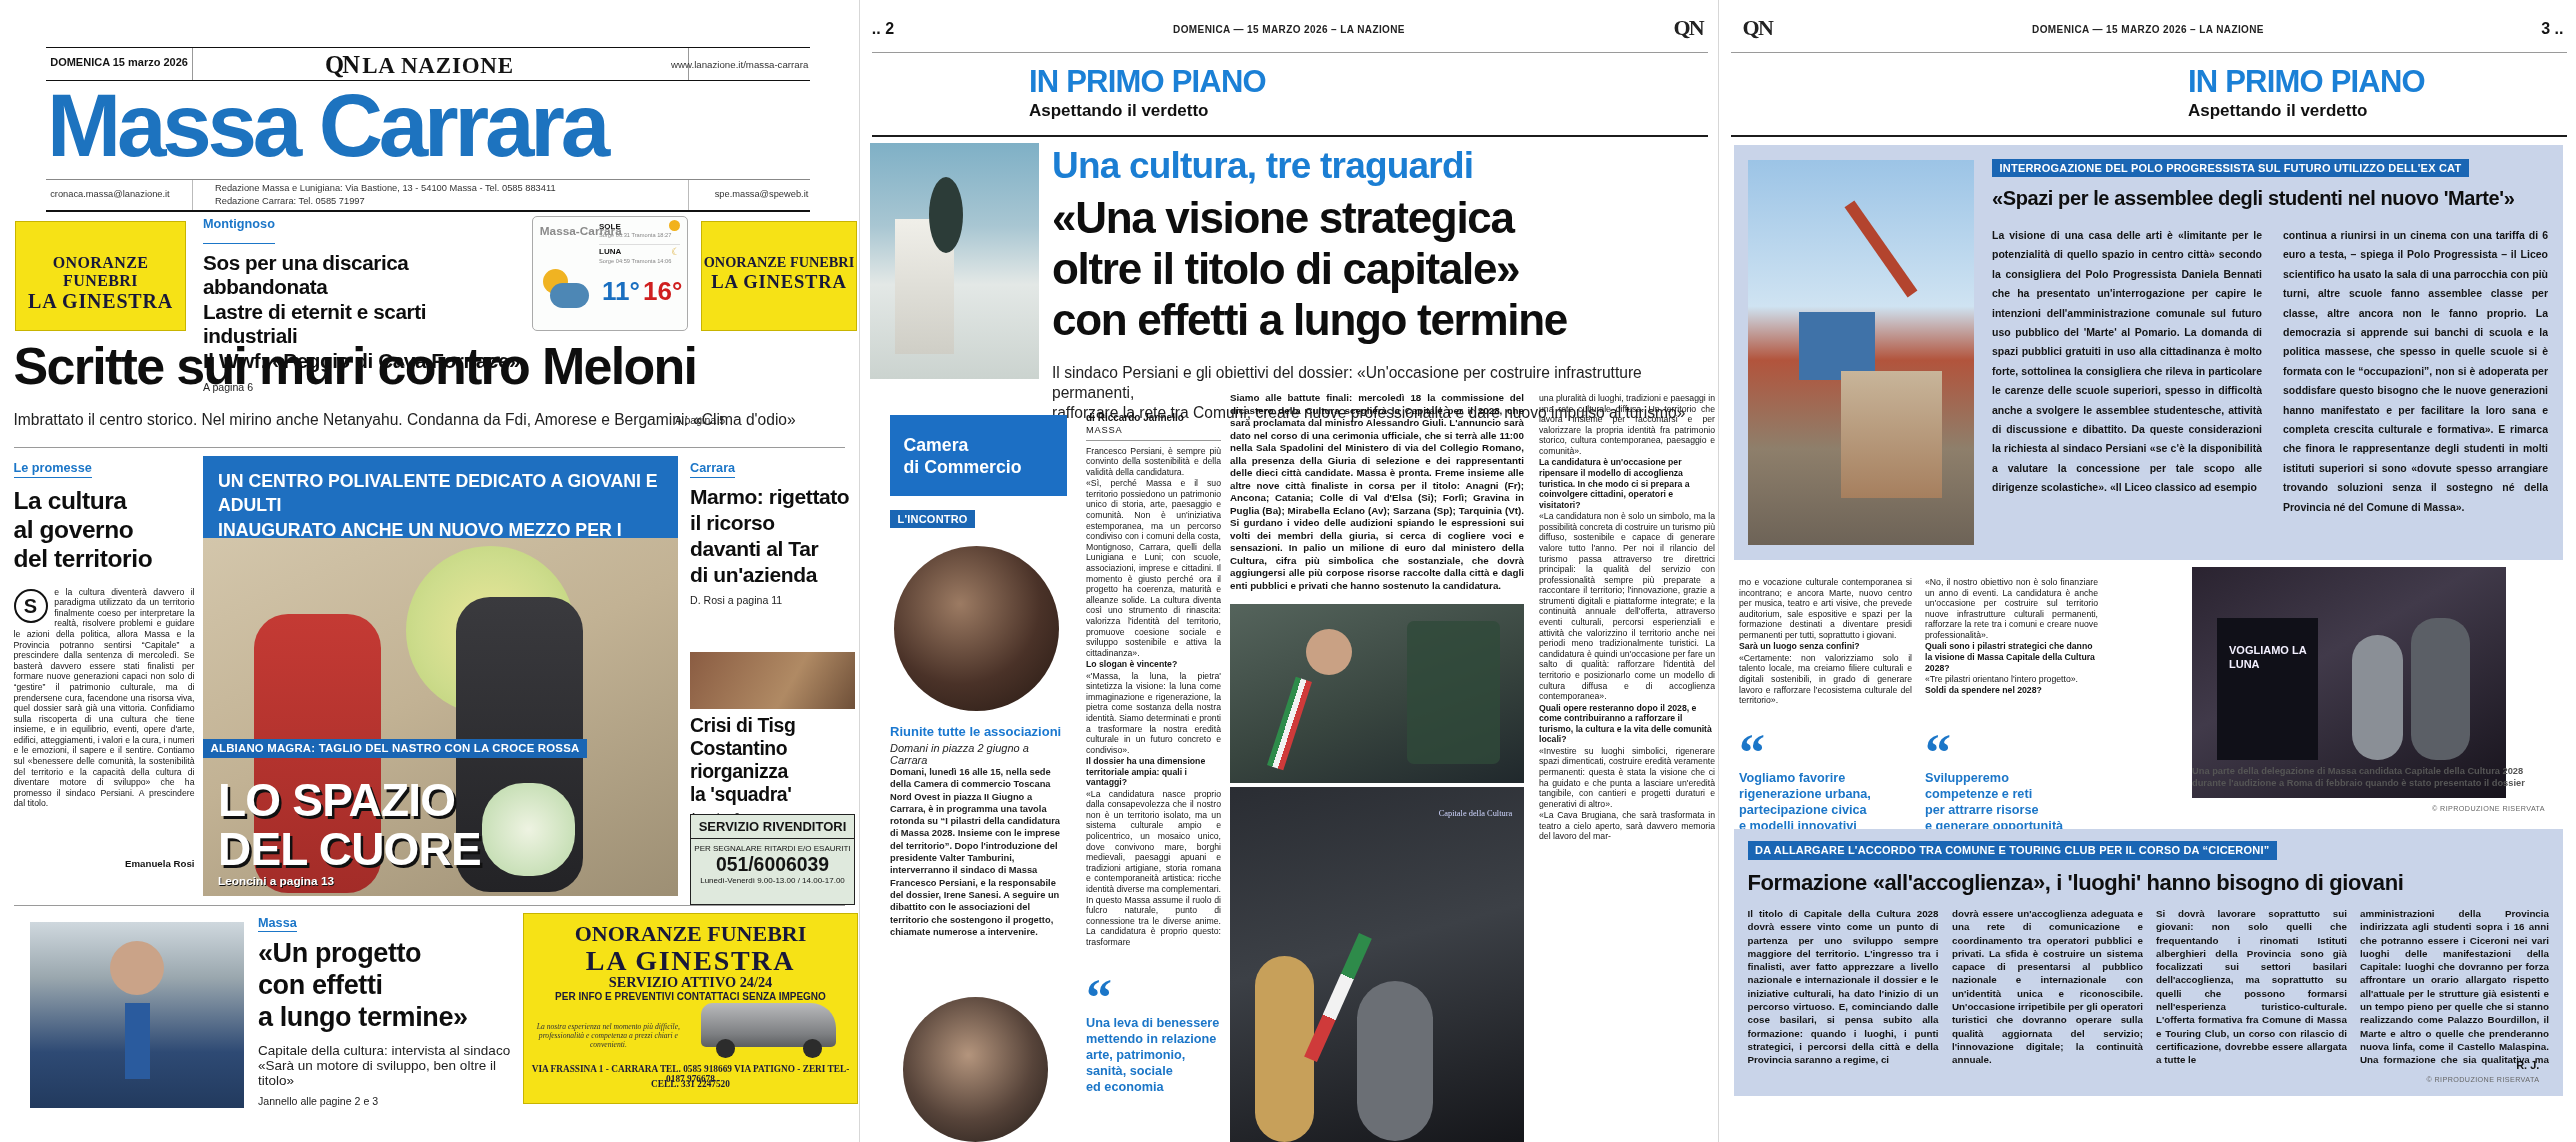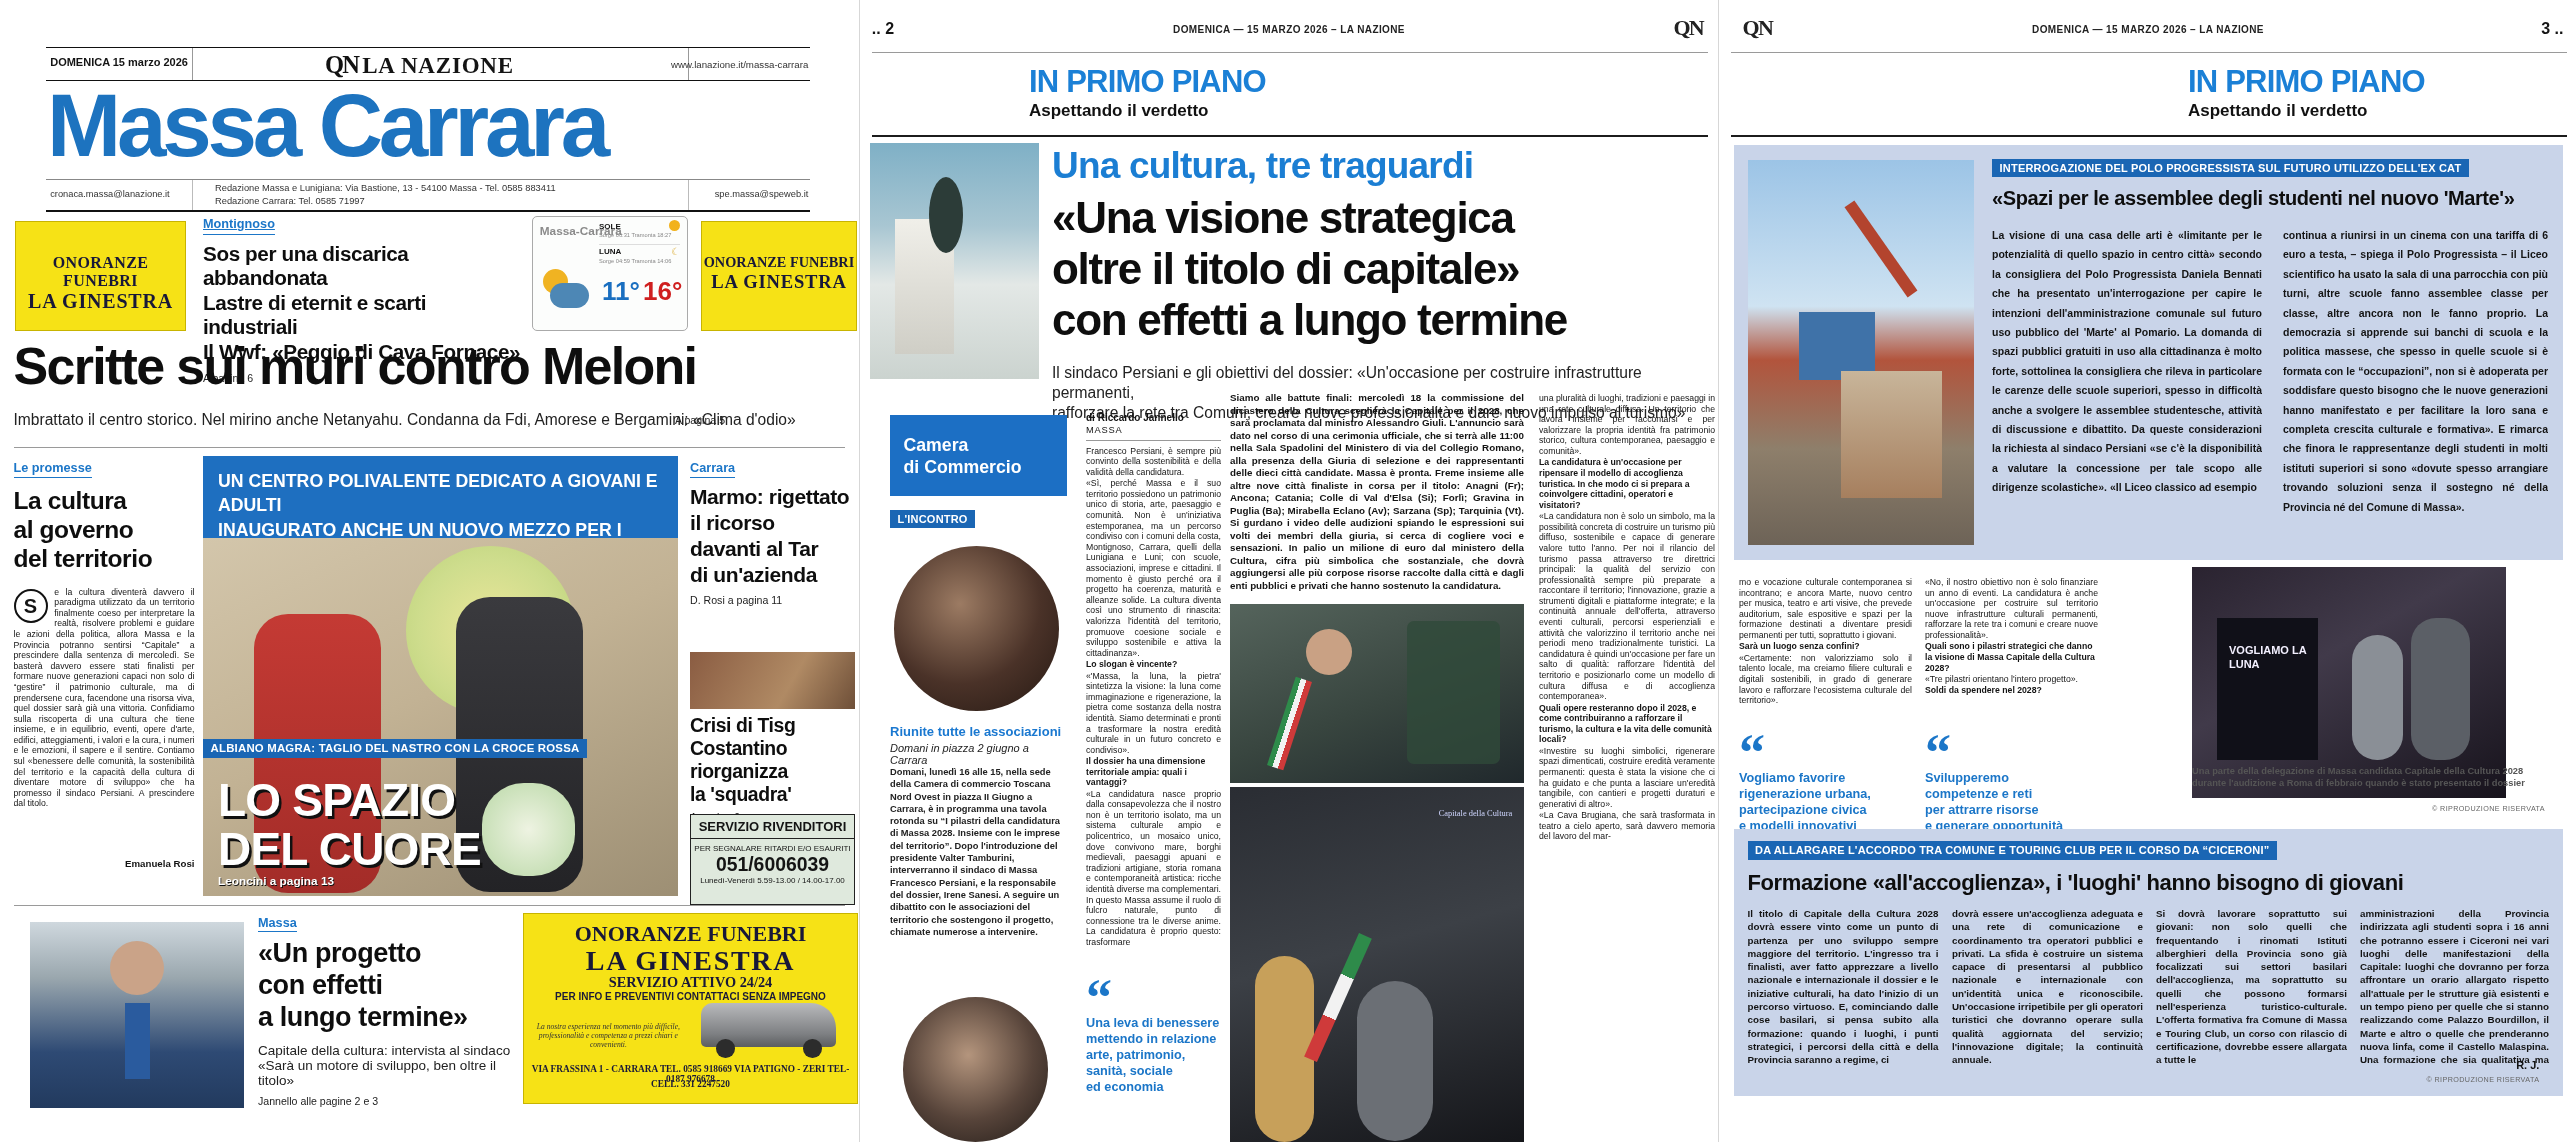--- a/index.html
+++ b/index.html
@@ -57,21 +57,21 @@
       <div class="abs" style="left:169px;top:16px;">Redazione Carrara: Tel. 0585 71997</div>
       <div class="abs" style="right:1.7px;top:9.3px;margin-left:31px;">spe.massa@speweb.it</div>
     </div>
 
     <div class="abs yellowad" style="left:15px;top:221px;width:169px;height:108px;text-align:center;">
       <div class="serif navy" style="margin-top:32px;font-size:16px;font-weight:bold;letter-spacing:0.4px;">ONORANZE FUNEBRI</div>
       <div class="serif navy" style="font-size:20px;font-weight:bold;letter-spacing:0.8px;">LA GINESTRA</div>
     </div>
 
     <div class="abs" style="left:203px;top:216px;width:322px;">
-      <div class="kicker" style="border-bottom:0.8px solid #1b76c8;display:inline-block;padding-bottom:3px;text-decoration:underline;">Montignoso</div>
+      <div class="kicker" style="border-bottom:0.8px solid #1b76c8;display:inline-block;padding-bottom:12px;">Montignoso</div>
       <div class="headline" style="font-size:20.7px;line-height:24.5px;margin-top:6.8px;">
           <div class="ln">Sos per una discarica abbandonata</div>
           <div class="ln">Lastre di eternit e scarti industriali</div>
           <div class="ln">Il Wwf: «Peggio di Cava Fornace»</div>
         </div>
       <div class="pageref" style="margin-top:7.6px;">A pagina 6</div>
     </div>
 
     <div class="abs" style="left:532px;top:216px;width:154px;height:113px;border:0.8px solid #aaa;border-radius:5px;background:#fcfdfc;">
       <div class="abs" style="left:6.8px;top:6.8px;font-size:11.8px;color:#8b8b8b;font-weight:bold;">Massa-Carrara</div>
@@ -143,21 +143,21 @@
           <div class="ln">Costantino</div>
           <div class="ln">riorganizza</div>
           <div class="ln">la 'squadra'</div>
         </div>
       <div class="pageref" style="margin-top:5px;">A pagina 9</div>
     </div>
     <div class="abs" style="left:690px;top:814px;width:165px;height:91px;background:#dfe9dd;border:1.3px solid #222;box-sizing:border-box;text-align:center;">
       <div style="font-size:13px;font-weight:800;border-bottom:1.3px solid #222;padding:4.2px 0;">SERVIZIO RIVENDITORI</div>
       <div style="font-size:8px;margin-top:5px;">PER SEGNALARE RITARDI E/O ESAURITI</div>
       <div style="font-size:19.4px;font-weight:800;">051/6006039</div>
-      <div style="font-size:8px;">Lunedì-Venerdì 5.59-13.00 / 14.00-17.00</div>
+      <div style="font-size:8px;">Lunedì-Venerdì 9.00-13.00 / 14.00-17.00</div>
     </div>
 
     <div class="hair" style="left:13.5px;top:905px;width:831px;"></div>
 
     <div class="photo" style="left:29.5px;top:922px;width:214px;height:186px;background:linear-gradient(180deg,#cfd8de 0%,#9aa7ae 30%,#2e4a74 70%,#223a5e 100%);">
       <div class="abs" style="left:80px;top:18.6px;width:54px;height:54px;border-radius:50%;background:#caa388;"></div>
       <div class="abs" style="left:95px;top:81px;width:25px;height:76px;background:#2a5b9e;"></div>
     </div>
     <div class="abs" style="left:258px;top:915px;width:253px;">
       <div class="kicker" style="border-bottom:0.8px solid #1b76c8;display:inline-block;padding-bottom:0.8px;">Massa</div>

